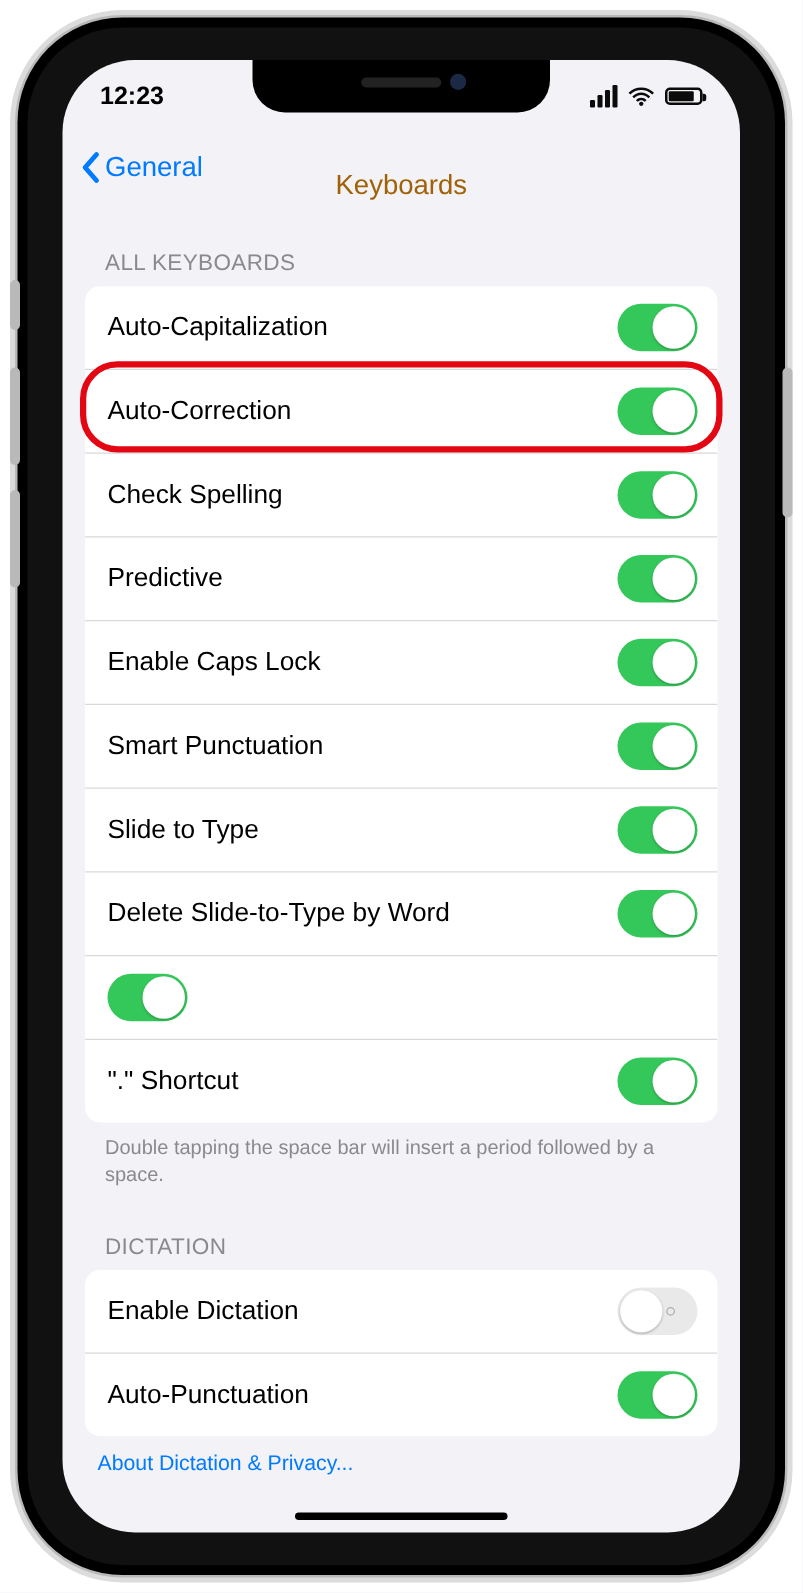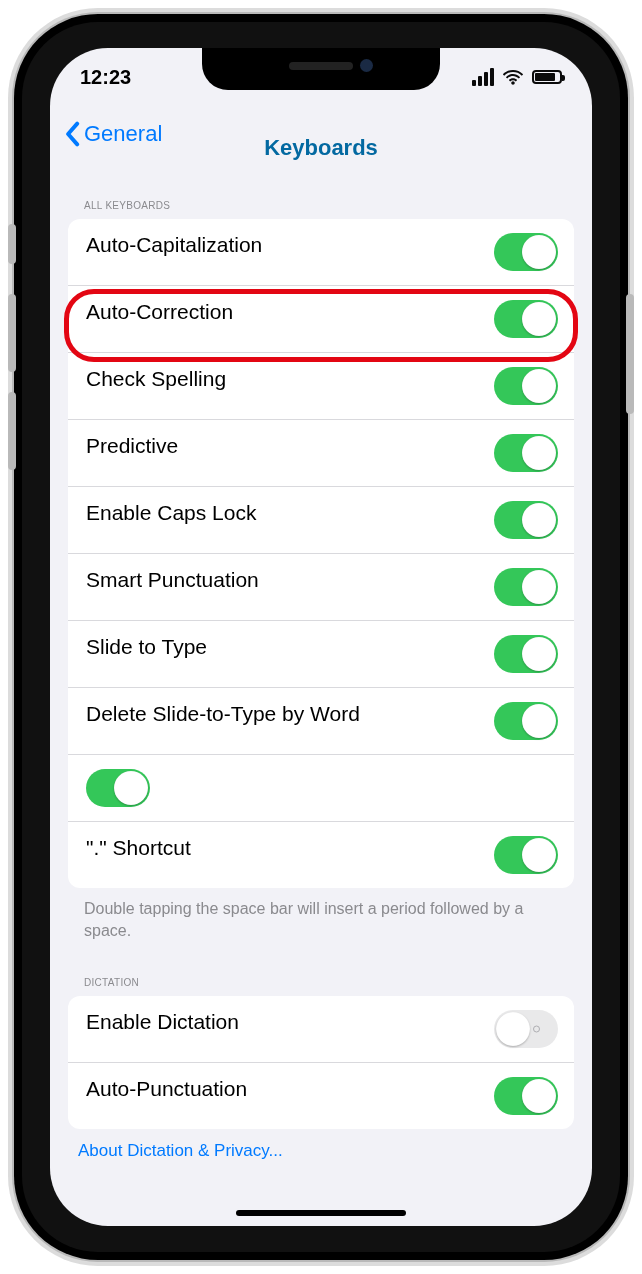--- a/index.html
+++ b/index.html
@@ -91,38 +91,38 @@
       position:relative; height:56px;
       display:flex; align-items:flex-end; justify-content:center;
       border-bottom: 0.5px solid rgba(0,0,0,0);
     }
     .back {
       position:absolute; left:14px; top:50%; transform:translateY(-50%);
       display:flex; align-items:center; gap:4px;
       color:#007aff; font-size:22px;
     }
     .back svg{ width:16px; height:26px; }
-    .title { font-size:22px; font-weight:700; color:#0369a1; }
+    .title { font-size:22px; font-weight:400; color:#a16207; }
 
     .content { padding: 8px 0 0 0; }
 
     .section-header {
       padding: 30px 34px 8px;
       color:#8a8a8e;
-      font-size:10px;
+      font-size:18px;
       letter-spacing: 0.3px;
     }
     .group {
       margin: 0 18px;
       background:#fff;
       border-radius:12px;
       overflow:hidden;
     }
     .row {
-      display:flex; justify-content:space-between;
+      display:flex; align-items:center; justify-content:space-between;
       padding: 14px 16px 14px 18px;
       min-height: 58px;
       border-top: 0.5px solid #d9d9dd;
       font-size:21px;
       color:#000;
       position:relative;
     }
     .row:first-child{ border-top:none; }
 
     

